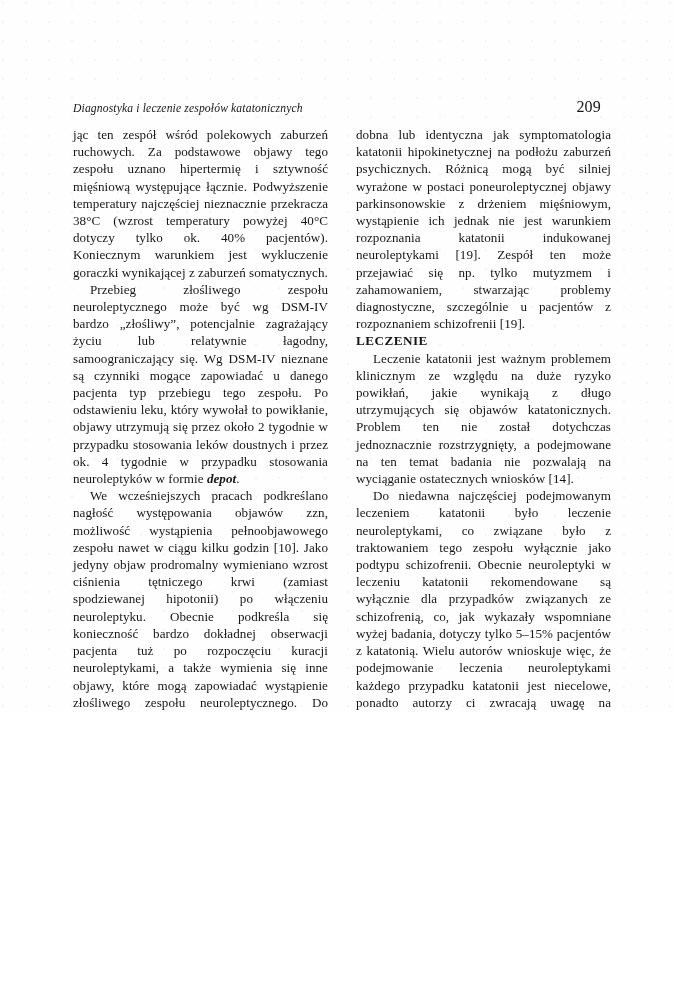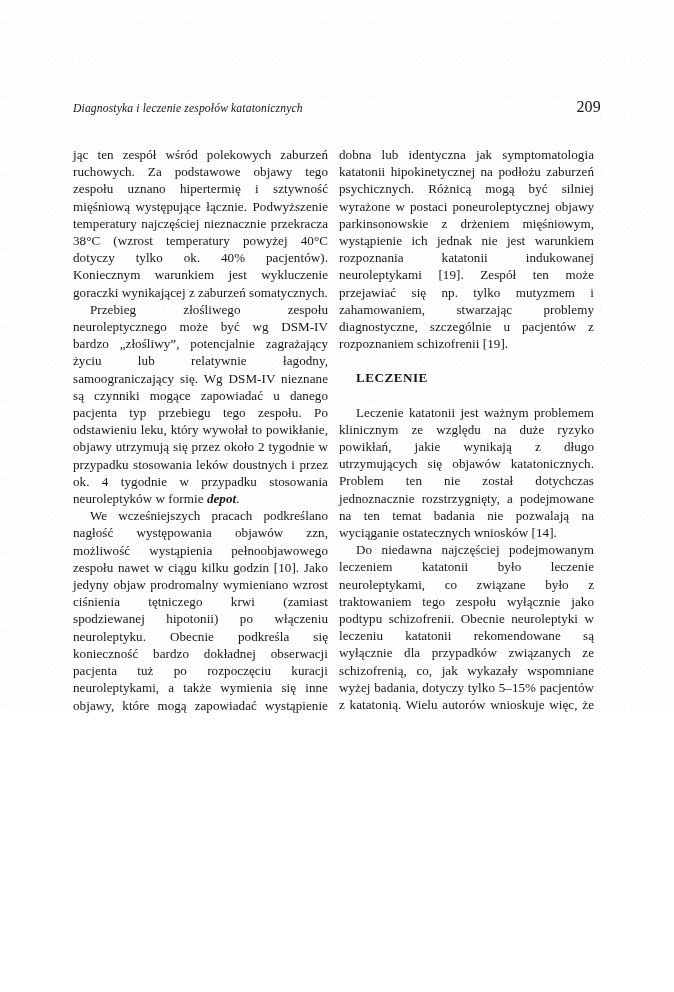--- a/index.html
+++ b/index.html
@@ -53,26 +53,26 @@
     white-space: nowrap;
   }
   .folio {
     font-size: 16px;
     letter-spacing: .2px;
   }
 
   
   .columns {
     position: absolute;
-    top: 146px;
+    top: 126px;
     left: 73px;
     width: 528px;
     height: 780px;
     display: flex;
-    gap: 11px;
+    gap: 28px;
   }
   .col {
     width: 255px;
     flex: 0 0 255px;
   }
 
   p.para {
     margin: 0;
     font-size: 13.1px;
     line-height: 17.2px;
@@ -80,21 +80,21 @@
     text-justify: inter-word;
     hyphens: manual;
     text-indent: 17px;
     letter-spacing: .05px;
   }
   p.para.noindent {
     text-indent: 0;
   }
 
   h2.section-head {
-    margin: 17px;
+    margin: 0;
     font-size: 13.2px;
     line-height: 17.2px;
     font-weight: bold;
     letter-spacing: .45px;
     text-align: left;
     font-family: Liberation Serif, serif;
   }
   h3.sub-head {
     margin: 16px;
     font-size: 13.1px;

